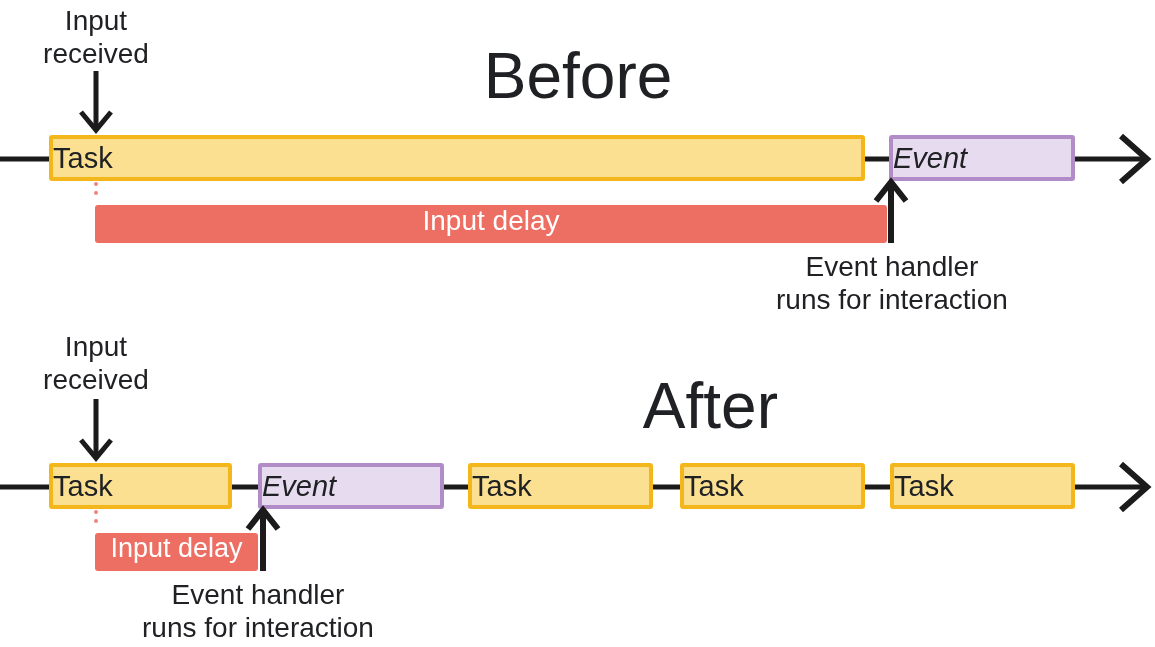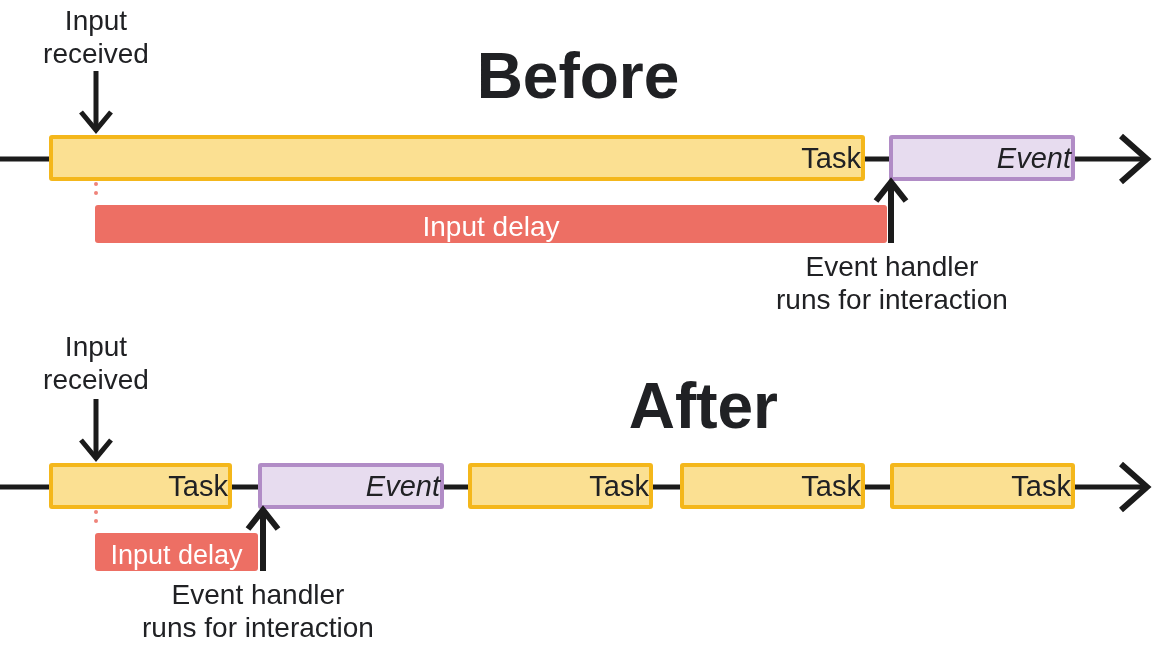--- a/index.html
+++ b/index.html
@@ -11,30 +11,30 @@
   html,body{margin:0;padding:0;background:var(--bg);}
   #canvas{
     position:relative;width:1155px;height:647px;background:var(--bg);
     font-family:"Liberation Sans",sans-serif;color:var(--text-color);
     overflow:hidden;
   }
   .abs{position:absolute;}
   .center-text{text-align:center;}
   .multiline{white-space:pre-line;}
   .annot{font-size:28px;line-height:33px;color:var(--text-color);}
-  .title{font-size:64px;line-height:64px;font-weight:700;color:var(--text-color);}
+  .title{font-size:64px;line-height:64px;font-weight:400;color:var(--text-color);}
   .bar{
-    box-sizing:border-box;display:flex;align-items:center;justify-content:flex-end;
+    box-sizing:border-box;display:flex;align-items:center;justify-content:flex-start;
     font-size:29px;color:var(--text-color);border-radius:3px;
   }
   .task-bar{background:var(--task-fill);border:4px solid var(--task-border);}
   .event-bar{background:var(--event-fill);border:4px solid var(--event-border);font-style:italic;}
   .delay-bar{
     background:var(--delay-fill);color:var(--delay-text);border-radius:3px;
-    display:flex;align-items:flex-end;justify-content:center;font-size:28px;
+    display:flex;align-items:flex-start;justify-content:center;font-size:28px;
   }
   svg{display:block;overflow:visible;}
   .stroke{stroke:var(--line-color);fill:none;stroke-width:5;}
   .stroke-thick{stroke:var(--line-color);fill:none;stroke-width:6;}
   .dotted{stroke:var(--delay-dot);fill:none;stroke-width:4;
           stroke-dasharray:0 9;stroke-linecap:round;}
 </style>
 </head>
 <body>
 

